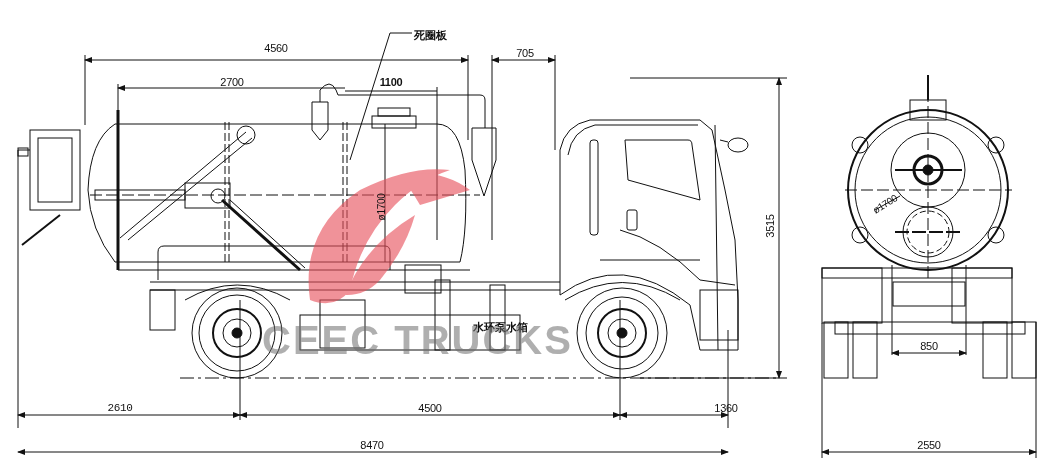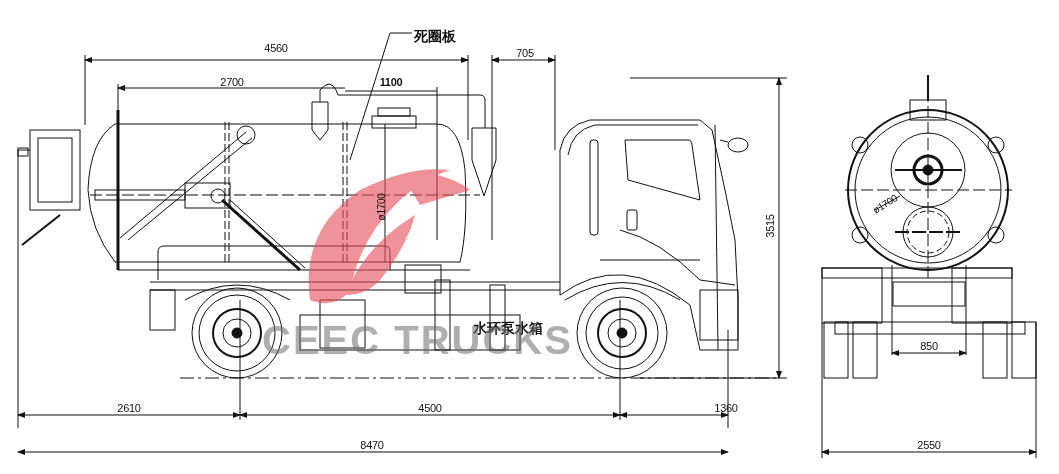--- a/index.html
+++ b/index.html
@@ -2,21 +2,21 @@
 <html><head>
 <meta charset="utf-8">
 <style>
   html, body { margin: 0; padding: 0; background: #ffffff; }
   body { width: 1059px; height: 474px; position: relative; overflow: hidden; font-family: "Liberation Sans", sans-serif; }
   #drawing { position: absolute; left: 0; top: 0; width: 1059px; height: 474px; }
   .dim-text { position: absolute; font-family: "Liberation Sans", sans-serif; font-size: 11px; color: #111; transform: translateX(-50%); white-space: nowrap; letter-spacing: -0.3px; }
   .dim-text.vert { transform: translate(-50%, -50%) rotate(-90deg); }
   .dim-text.rot { transform: translate(-50%, -50%) rotate(-90deg); font-size: 10px; }
   .dim-text.diag { transform: translate(-50%, -50%) rotate(-32deg); font-size: 10px; }
-  .label-cn { position: absolute; font-family: "DejaVu Sans", sans-serif; font-size: 14px; font-weight: bold; color: #111; }
+  .label-cn { position: absolute; font-family: "DejaVu Sans", sans-serif; font-size: 11px; font-weight: bold; color: #111; }
   .watermark-text { position: absolute; font-family: "Liberation Sans", sans-serif; font-weight: bold; font-size: 40px; color: rgba(110,110,110,0.55); letter-spacing: 2px; white-space: nowrap; }
 </style>
 </head>
 <body>
 
 <div id="drawing">
   <svg width="1059" height="474" viewBox="0 0 1059 474" xmlns="http://www.w3.org/2000/svg">
     <defs>
       <marker id="arr" markerWidth="8" markerHeight="6" refX="7" refY="3" orient="auto-start-reverse">
         <path d="M0,0 L8,3 L0,6 z" fill="#111"></path>
@@ -194,21 +194,21 @@
   
   <span class="dim-text" style="left:276px; top:42px;text-align:right;">4560</span>
   <span class="dim-text" style="left:232px; top:76px;">2700</span>
   <span class="dim-text" style="left:391px; top:76px;font-weight:bold;">1100</span>
   <span class="dim-text" style="left:525px; top:47px;">705</span>
   <span class="label-cn" style="left:414px; top:28px;">死圈板</span>
   <span class="dim-text rot" style="left:381px; top:207px;">ø1700</span>
   <span class="dim-text vert" style="left:770px; top:226px;">3515</span>
   <span class="label-cn" style="left:433px; top:320px;margin-left:40px;">水环泵水箱</span>
 
-  <span class="dim-text" style="left:129px; top:402px;">2610</span>
+  <span class="dim-text" style="left:120px; top:402px;font-family:Liberation Mono, monospace;">2610</span>
   <span class="dim-text" style="left:430px; top:402px;">4500</span>
   <span class="dim-text" style="left:678px; top:402px;margin-left:48px;">1360</span>
   <span class="dim-text" style="left:372px; top:439px;">8470</span>
 
   <span class="dim-text diag" style="left:885px; top:204px;">ø1700</span>
   <span class="dim-text" style="left:929px; top:340px;">850</span>
   <span class="dim-text" style="left:929px; top:439px;">2550</span>
 
   <span class="watermark-text" style="left:262px; top:318px;">CEEC TRUCKS</span>
 </div>

